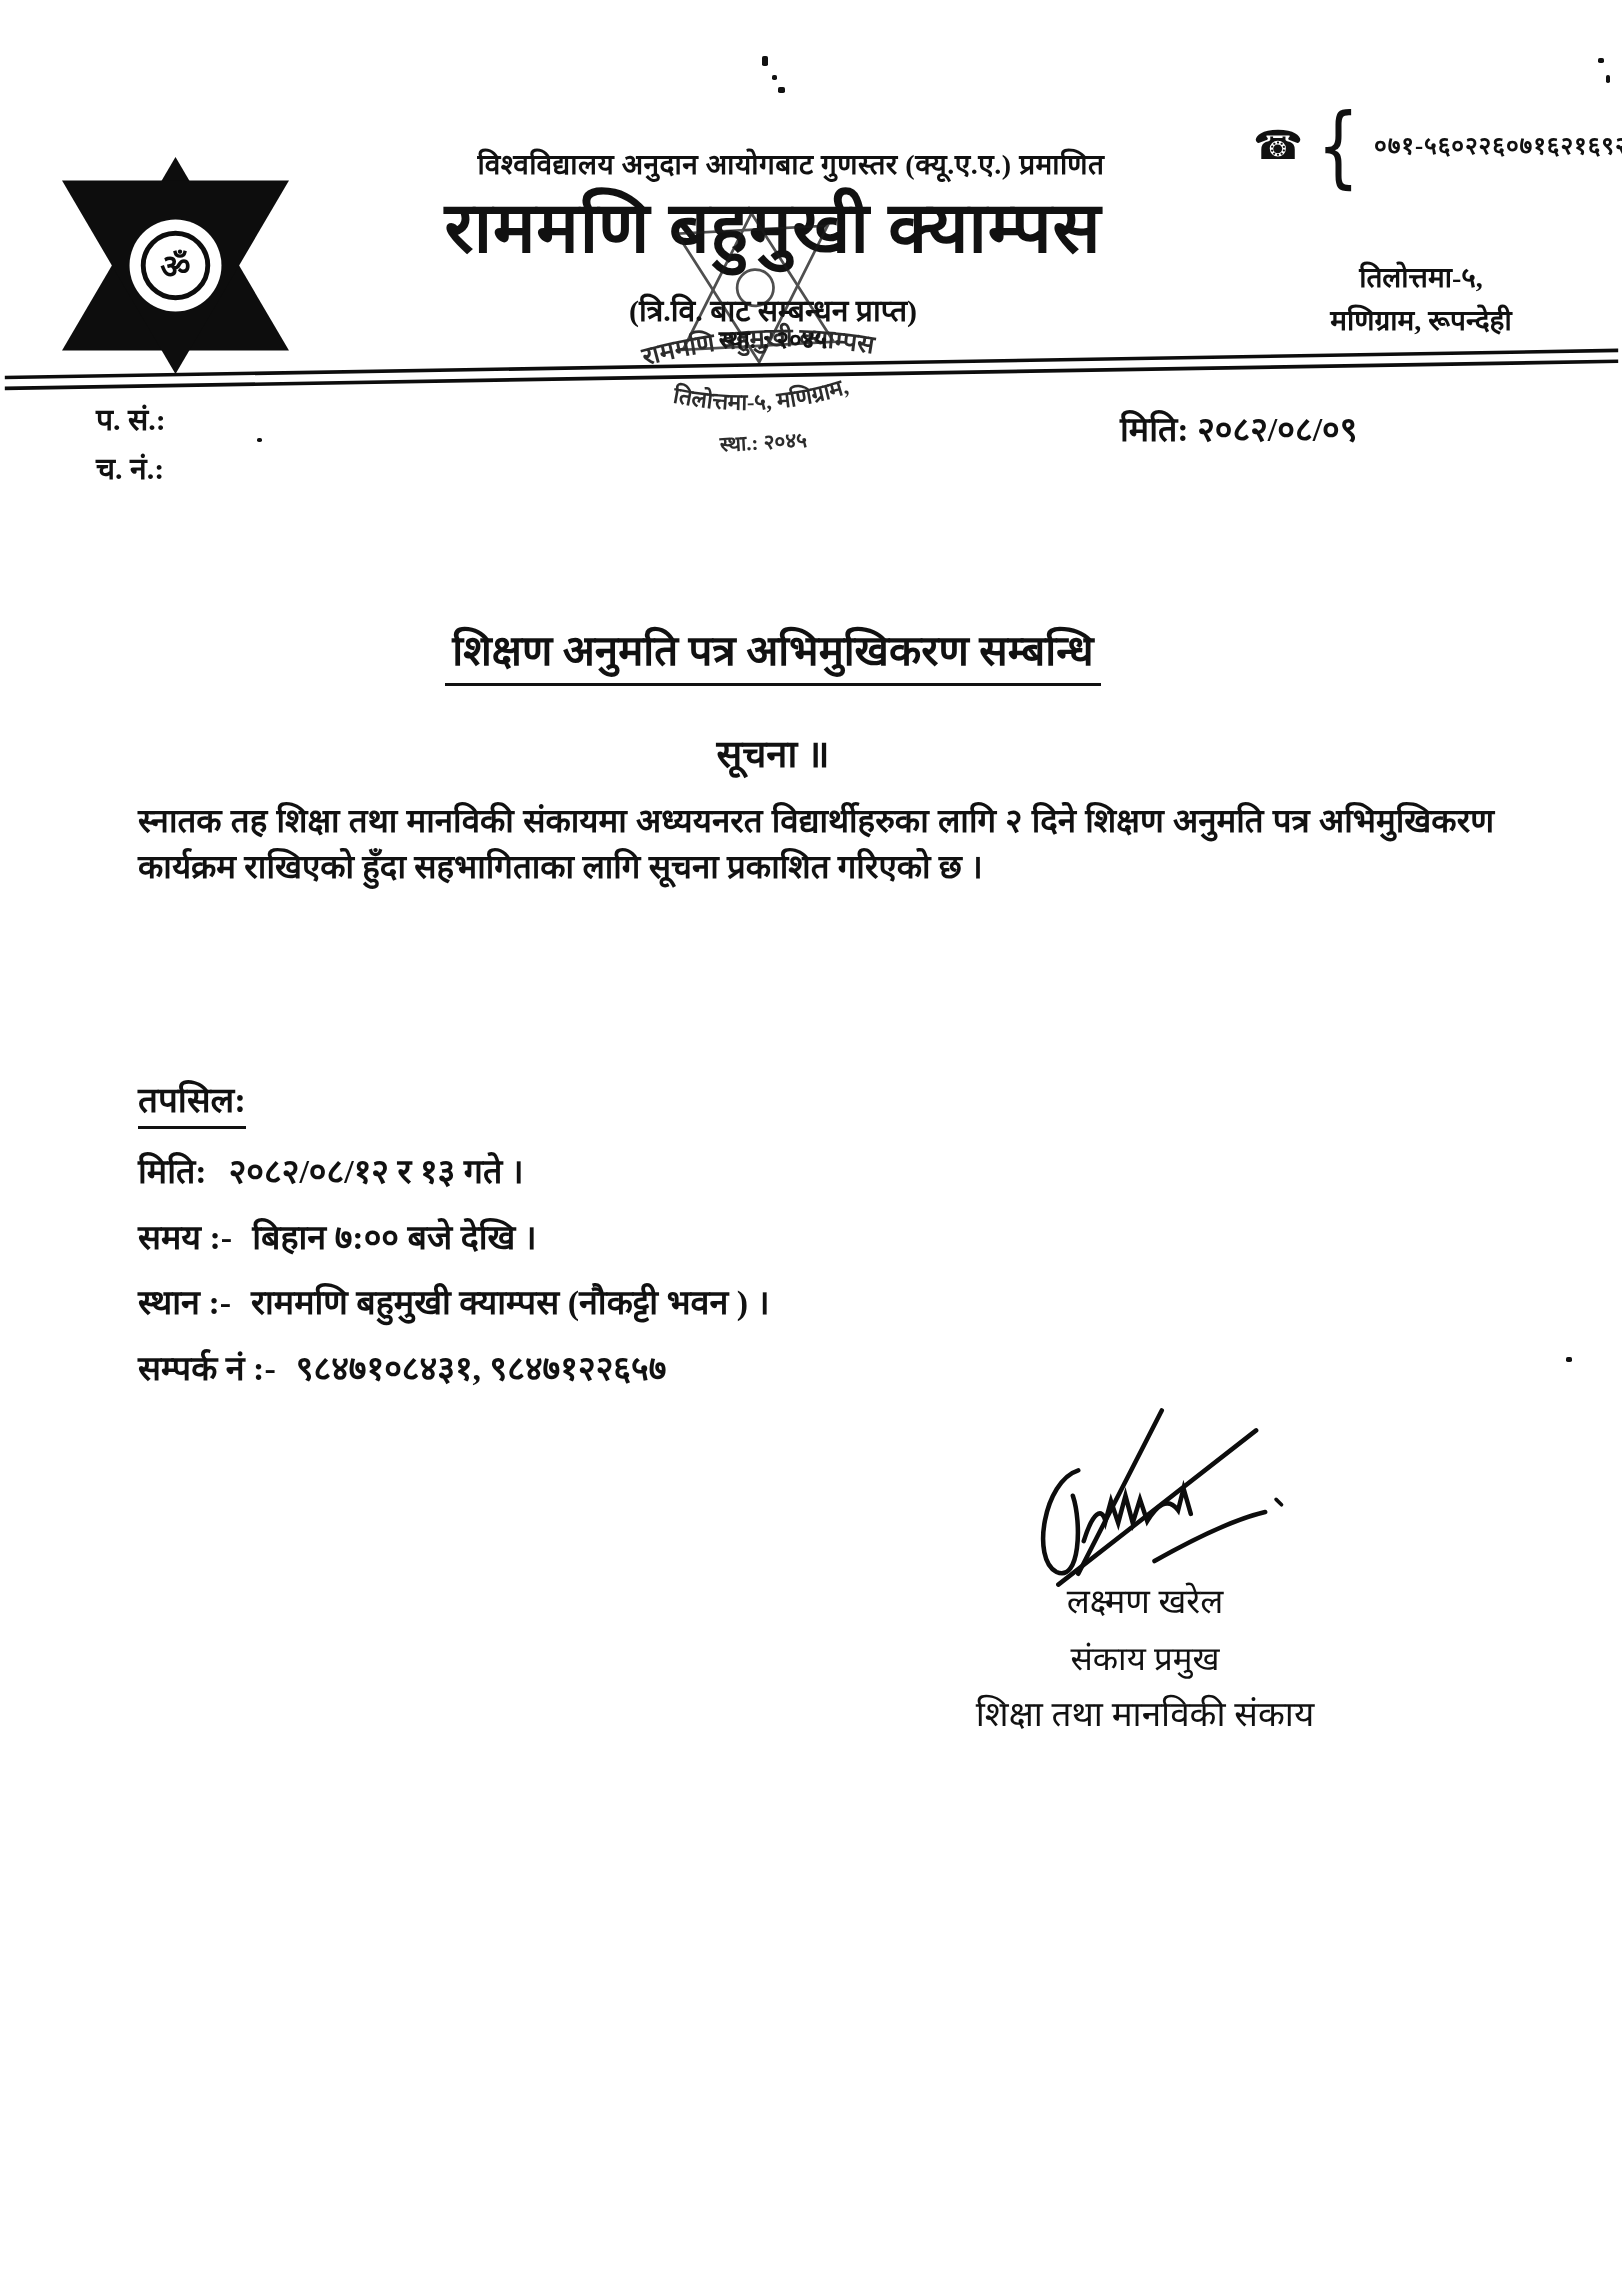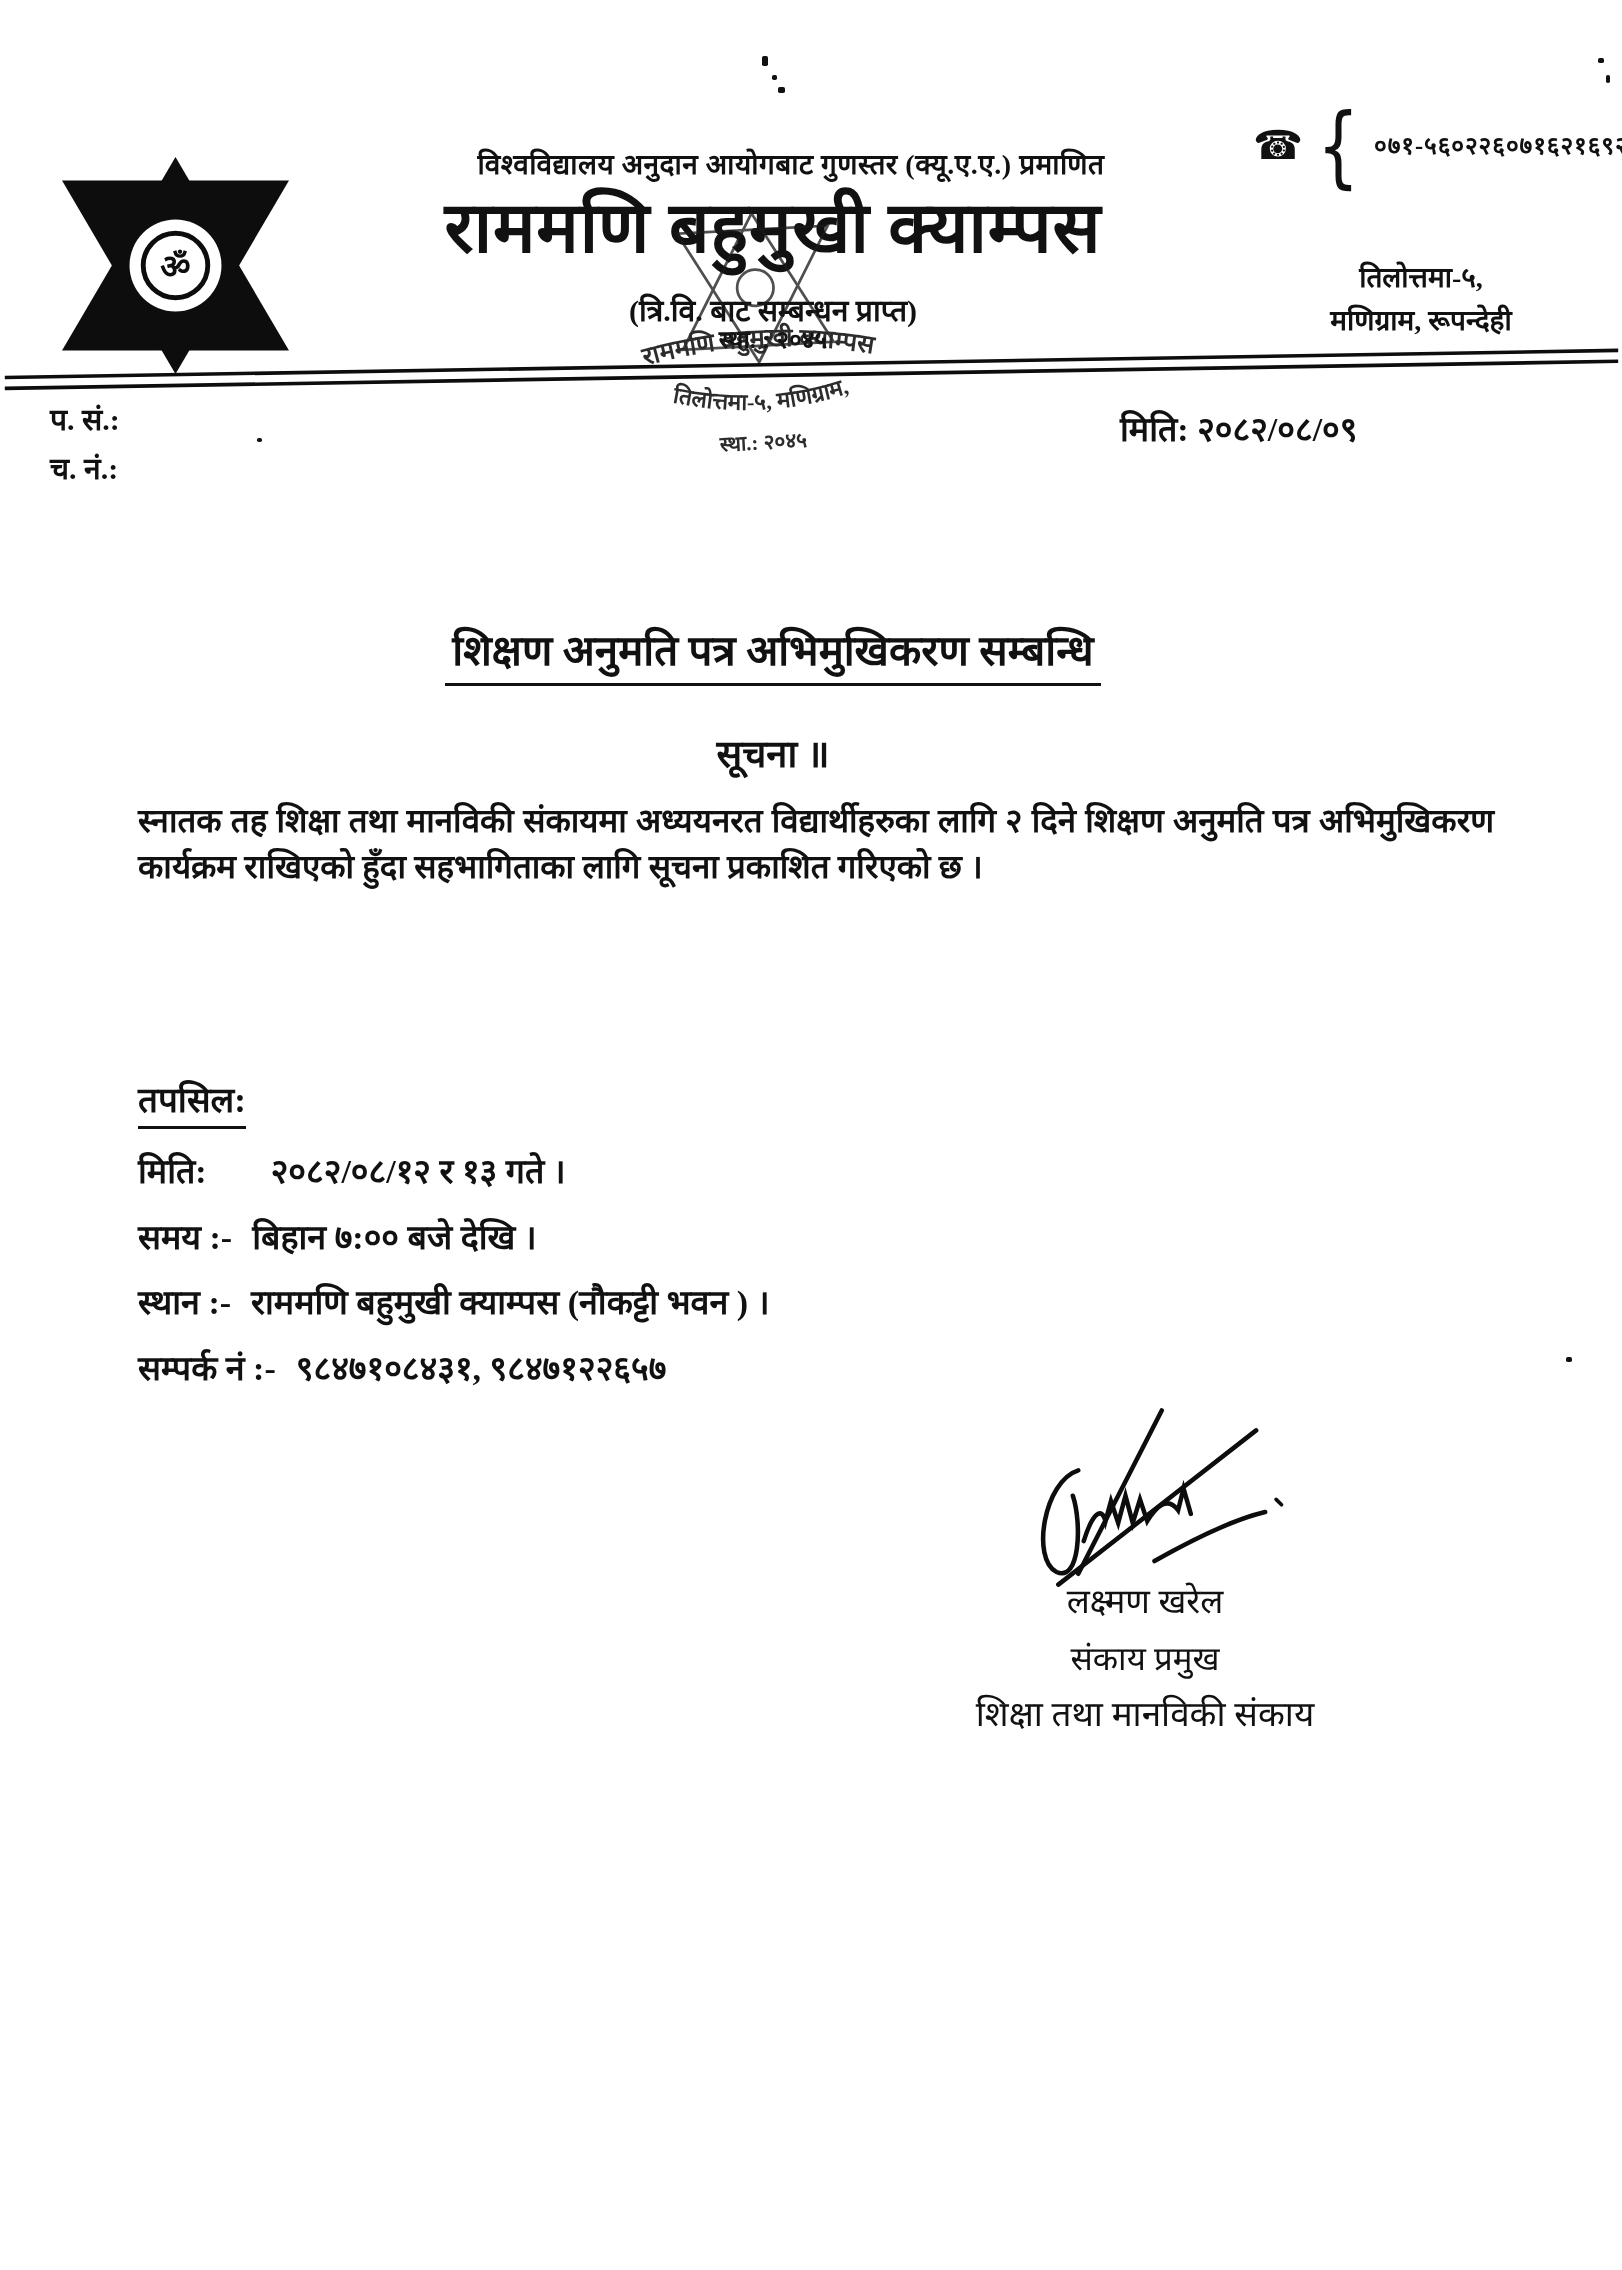--- a/index.html
+++ b/index.html
@@ -22,34 +22,34 @@
   .phones { left:1253px; top:105px; display:flex; align-items:center; gap:7.3px; }
   .phone-icon { font-size:40px; line-height:40px; }
   .phone-brace { font-size:89px; font-weight:400; line-height:82px; transform:scaleX(.75); font-family:"DejaVu Sans",sans-serif; }
   .phone-col { display:flex; flex-direction:row; }
   .phone-num { font-size:24.5px; font-weight:700; line-height:38px; letter-spacing:0.9px; white-space:nowrap; }
 
   .address { left:1271px; top:256px; width:300px; font-size:28px; font-weight:700; line-height:43px; }
 
   .stamp { left:544px; top:202px; transform:rotate(-3deg); opacity:.9; }
 
-  .refs { font-size:30px; font-weight:700; }
+  .refs { font-size:30px; font-weight:700;margin-left:46px; }
   .date-line { left:1120px; top:405px; font-size:34px; font-weight:700; }
 
   .notice-title { left:164px; top:620px; width:1218px; font-size:42px; font-weight:700; }
   .notice-title span { border-bottom:3.6px solid #111; padding:0 7.3px 9px; }
   .notice-subtitle { left:164px; top:726px; width:1218px; font-size:38px; font-weight:700; }
 
   .body-par { left:138px; top:798px; width:1356px; font-size:33px; font-weight:600; line-height:46px; text-align:justify; }
 
   .details-head { left:138px; top:1075px; font-size:35px; font-weight:700; }
   .details-head span { border-bottom:3.6px solid #111; padding-bottom:5.5px; }
   .drow { left:138px; font-size:34px; font-weight:600; white-space:nowrap; }
   .drow .lbl { margin-right:20px; }
-  .drow.first .lbl { margin-right:64px; }
+  .drow.first .lbl { margin-right:22px; }
 
   .sig-block { left:927px; width:436px; text-align:center; font-weight:400; }
   .speck { position:absolute; background:#111; border-radius:1.8px; }
 </style>
 </head>
 <body>
 
 <div class="page">
 
   <svg class="abs" style="left:53px; top:153px;" width="245" height="225" viewBox="0 0 240 230">

